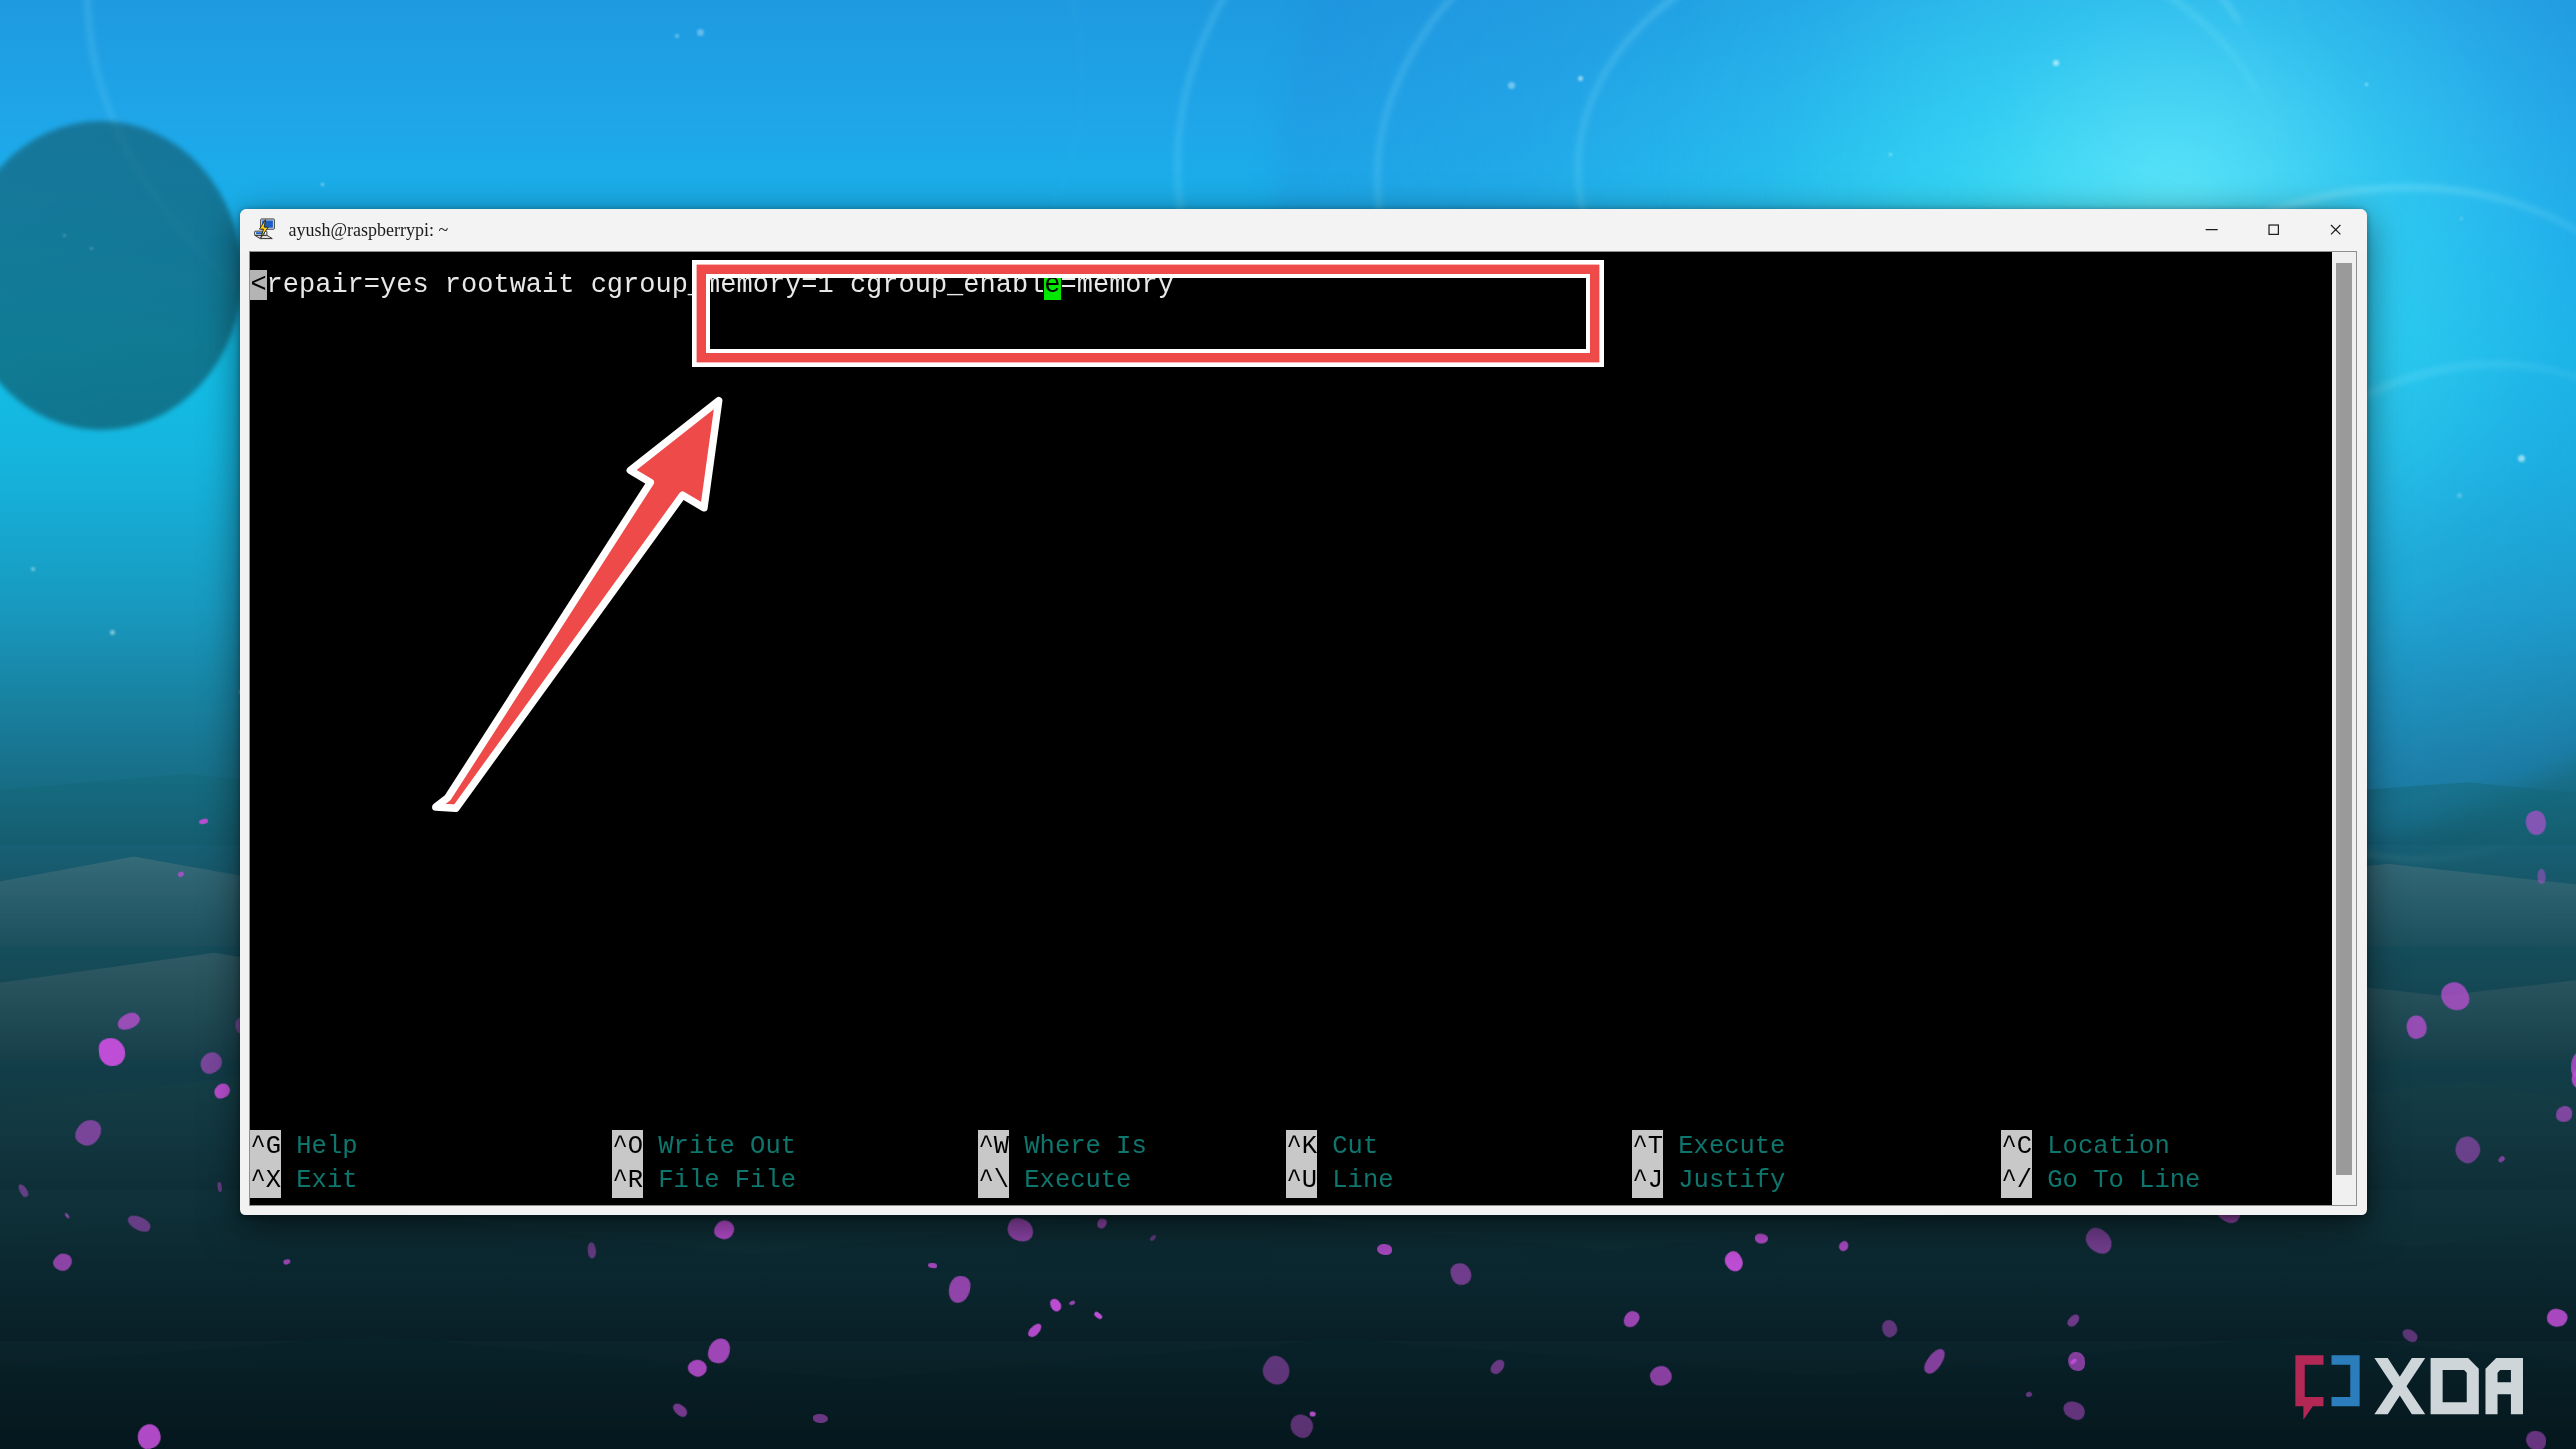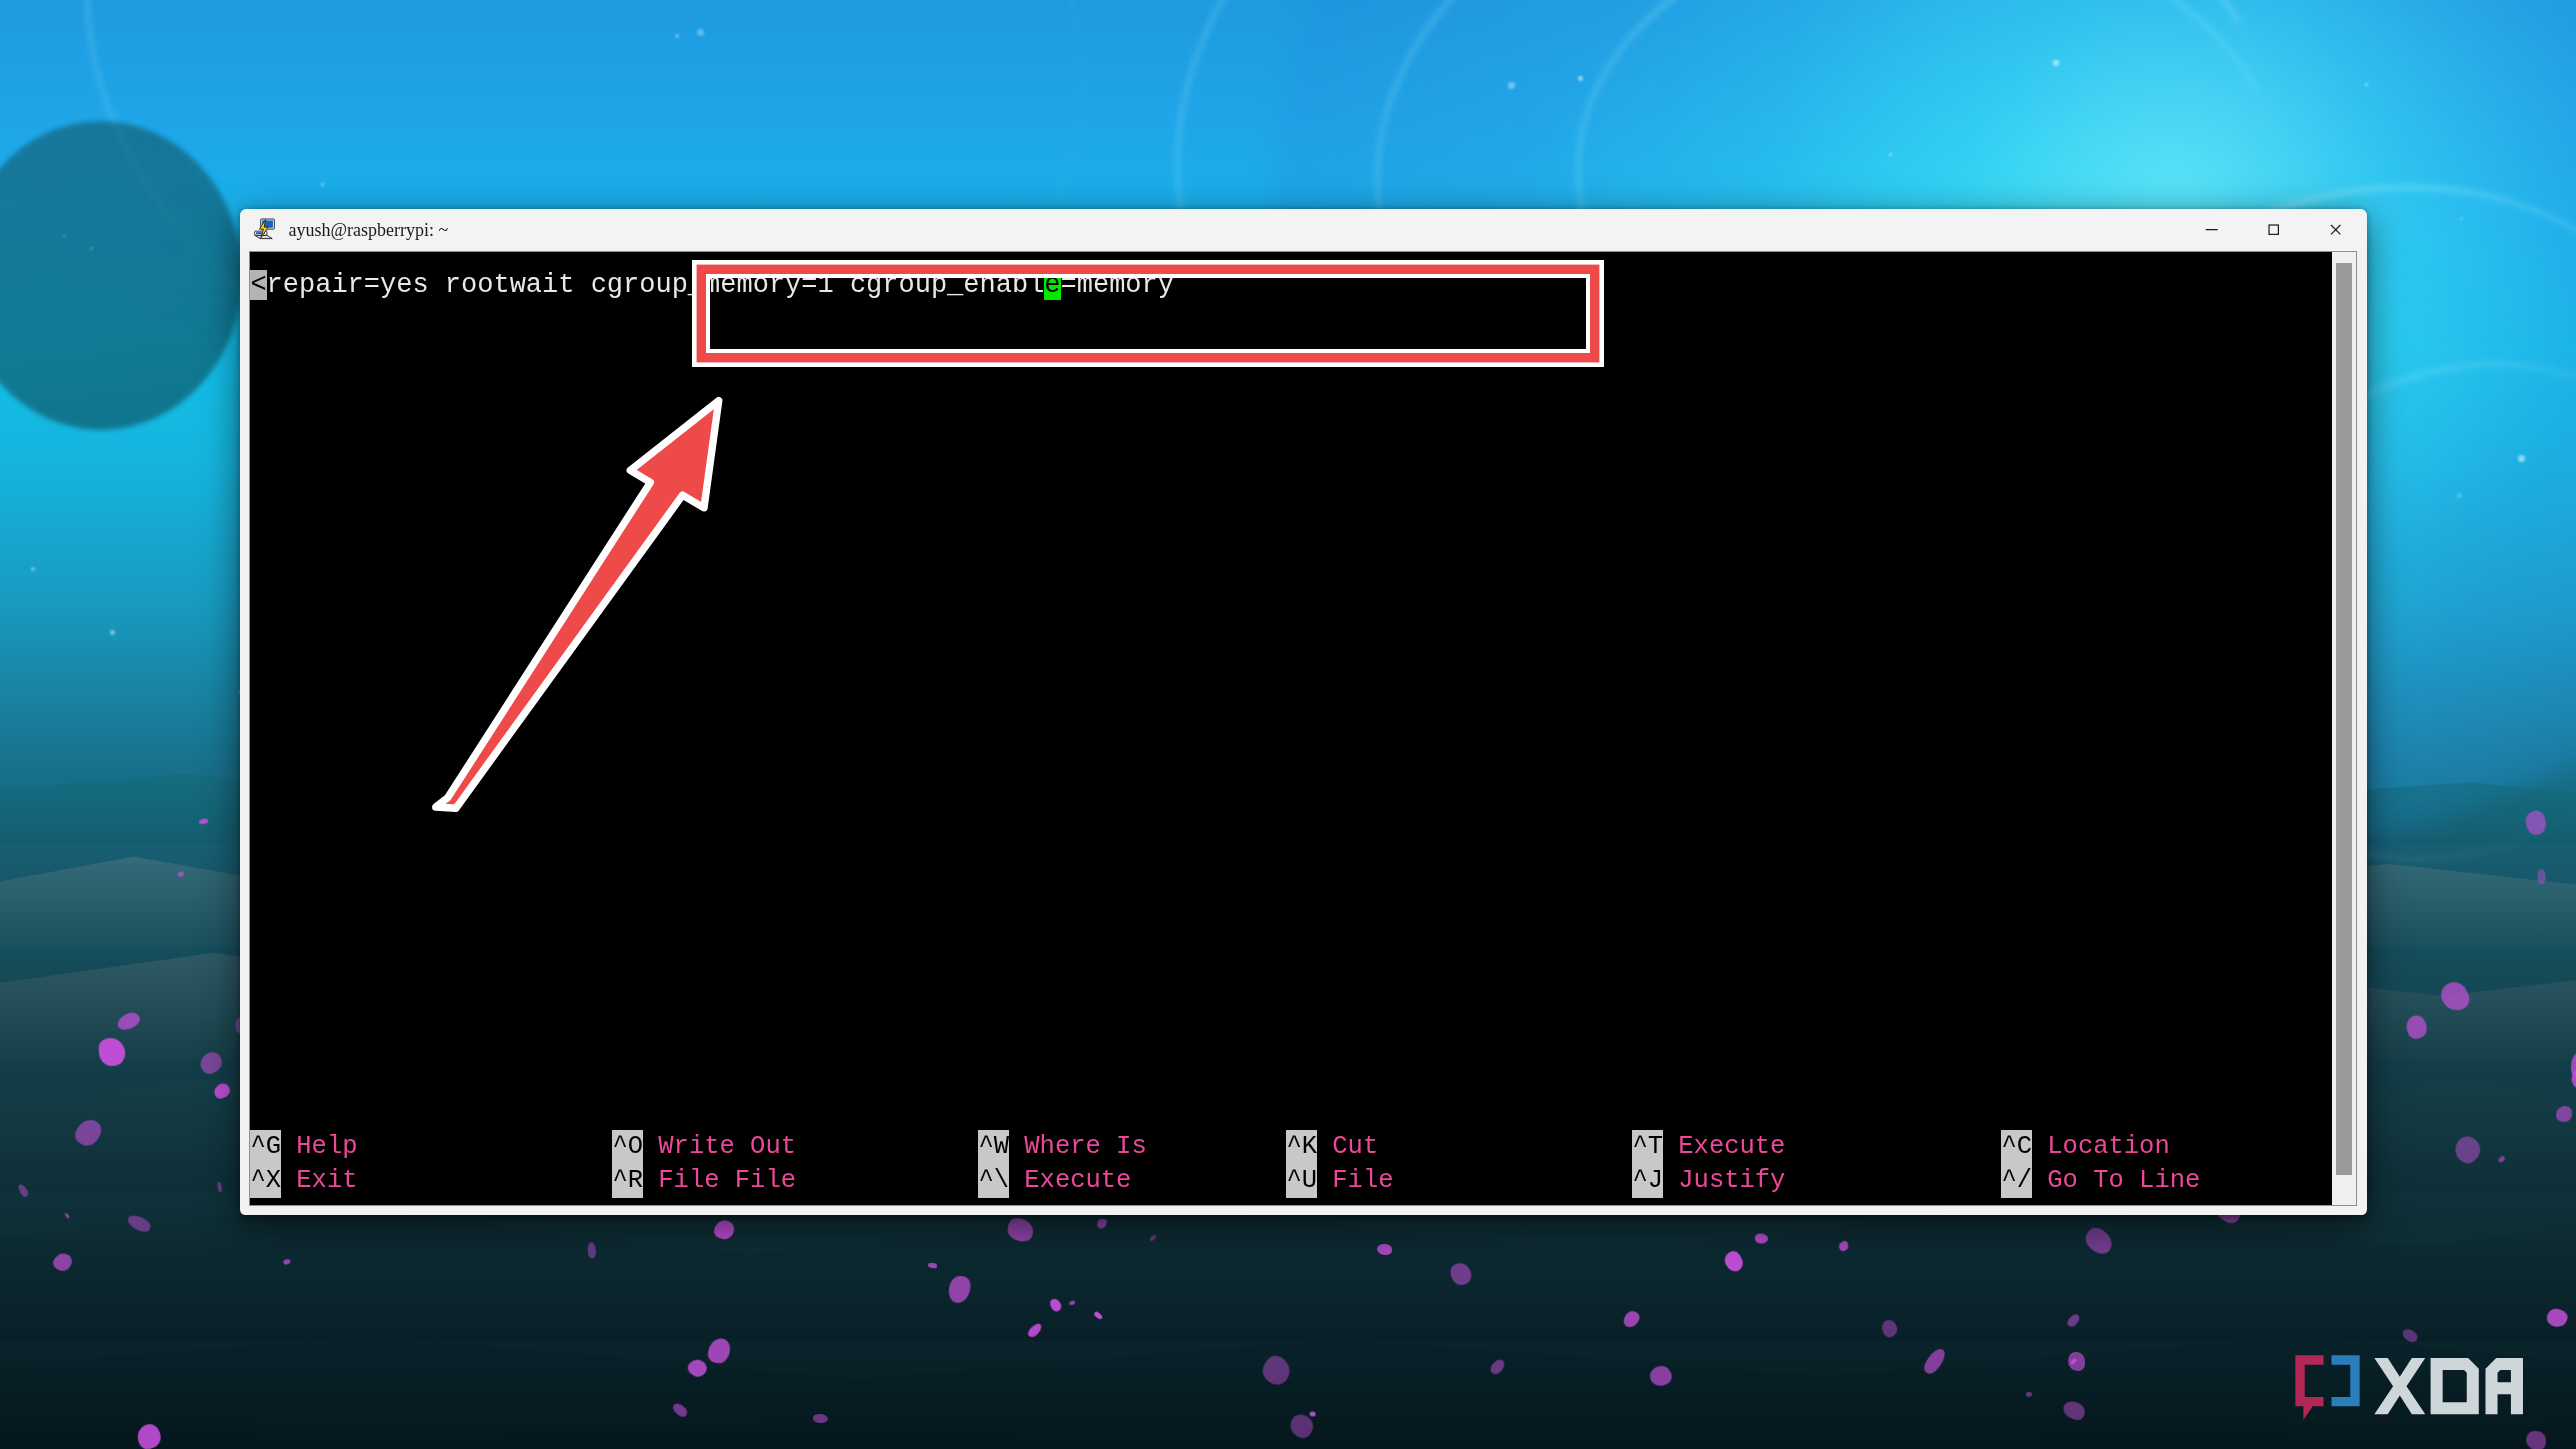--- a/index.html
+++ b/index.html
@@ -182,21 +182,21 @@
   
   #nano-footer {
     flex:none; background:#000;
     font-family:"Liberation Mono", monospace;
     font-size:25.5px; line-height:34px;
     padding-bottom:6.7px;
   }
   .shortcut-row { display:flex; height:34px; }
   .shortcut { display:flex; align-items:center; white-space:pre; }
   .sc-key { background:#c8c8c8; color:#000; }
-  .sc-label { color:#ec4899; }
+  .sc-label { color:#0f766e; }
 
   
   #term-scroll {
     position:absolute; right:0; top:0; width:24px; height:100%;
     background:#f0f0f0;
   }
   #term-thumb {
     position:absolute; left:4px; top:10.7px; width:16px; height:912px;
     background:#9a9a9a;
   }
@@ -463,21 +463,21 @@
           <div class="shortcut" style="position: absolute; left: 362px;"><span class="sc-key">^O</span><span class="sc-label"> Write Out</span></div>
           <div class="shortcut" style="position: absolute; left: 728px;"><span class="sc-key">^W</span><span class="sc-label"> Where Is</span></div>
           <div class="shortcut" style="position: absolute; left: 1036px;"><span class="sc-key">^K</span><span class="sc-label"> Cut</span></div>
           <div class="shortcut" style="position: absolute; left: 1382px;"><span class="sc-key">^T</span><span class="sc-label"> Execute</span></div>
           <div class="shortcut" style="position: absolute; left: 1751px;"><span class="sc-key">^C</span><span class="sc-label"> Location</span></div>
         </div>
       <div class="shortcut-row" id="sc-row-2" style="position: relative;">
           <div class="shortcut" style="position: absolute; left: 0px;"><span class="sc-key">^X</span><span class="sc-label"> Exit</span></div>
           <div class="shortcut" style="position: absolute; left: 362px;"><span class="sc-key">^R</span><span class="sc-label"> File File</span></div>
           <div class="shortcut" style="position: absolute; left: 728px;"><span class="sc-key">^\</span><span class="sc-label"> Execute</span></div>
-          <div class="shortcut" style="position: absolute; left: 1036px;"><span class="sc-key">^U</span><span class="sc-label"> File</span></div>
+          <div class="shortcut" style="position: absolute; left: 1036px;"><span class="sc-key">^U</span><span class="sc-label"> Line</span></div>
           <div class="shortcut" style="position: absolute; left: 1382px;"><span class="sc-key">^J</span><span class="sc-label"> Justify</span></div>
           <div class="shortcut" style="position: absolute; left: 1751px;"><span class="sc-key">^/</span><span class="sc-label"> Go To Line</span></div>
         </div>
     </div>
 
     <div id="term-scroll">
       <div id="term-thumb"></div>
     </div>
 
   </div>

